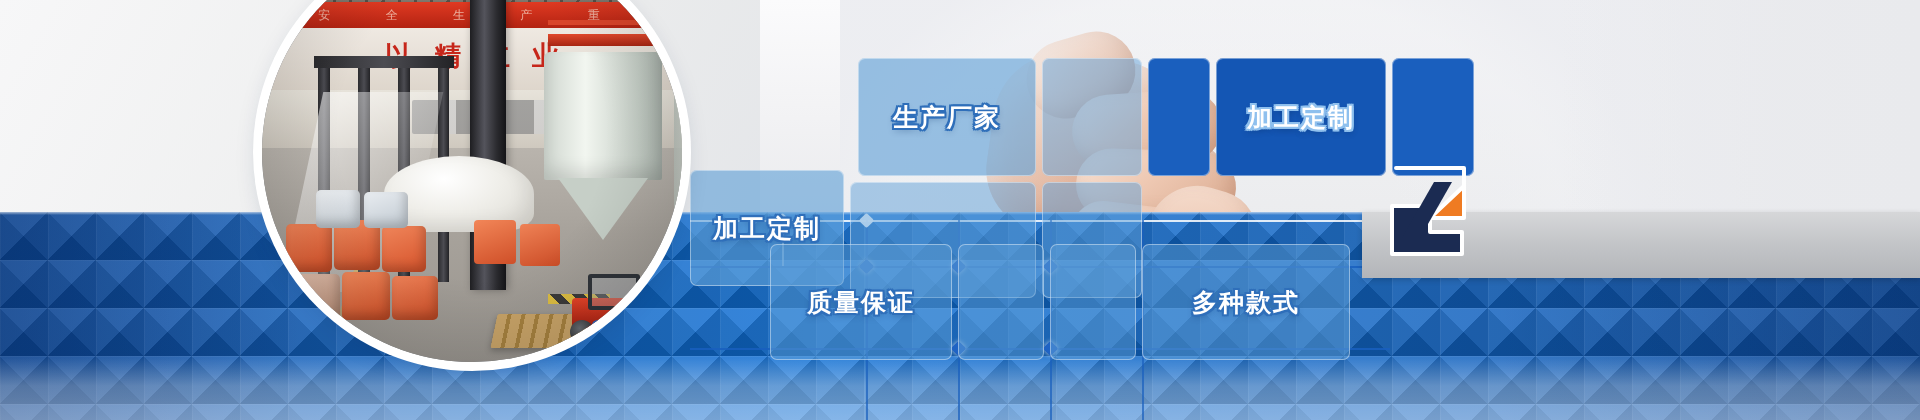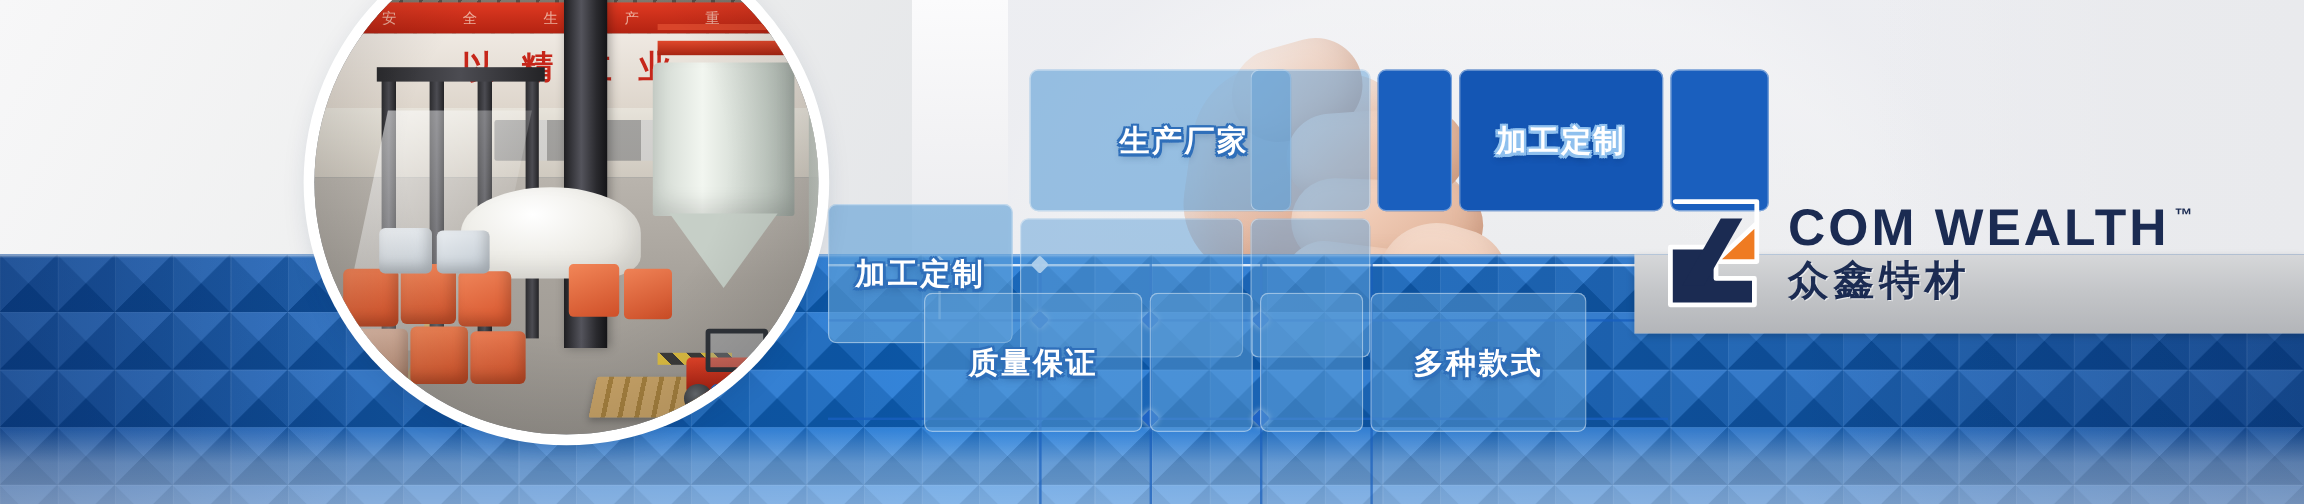--- a/index.html
+++ b/index.html
@@ -393,21 +393,21 @@
     <div class="node-w" style="left:171px;top:-5px;"></div>
     <div class="node" style="left:171px;top:41px;"></div>
     <div class="node" style="left:263px;top:41px;"></div>
     <div class="node" style="left:355px;top:41px;"></div>
     <div class="node" style="left:263px;top:123px;"></div>
     <div class="node" style="left:355px;top:123px;"></div>
   </div>
 
   <div class="tiles">
 
-    <div class="tile" style="left:168px;top:0px;width:178px;height:118px;padding-left:40px;">
+    <div class="tile" style="left:168px;top:0px;width:178px;height:118px;">
       <span class="tile-label">生产厂家</span>
     </div>
     <div class="tile dim" style="left:352px;top:0px;width:100px;height:118px;"></div>
 
     <div class="tile solid2" style="left:458px;top:0px;width:62px;height:118px;"></div>
     <div class="tile solid" style="left:526px;top:0px;width:170px;height:118px;">
       <span class="tile-label on-dark">加工定制</span>
     </div>
     <div class="tile solid2" style="left:702px;top:0px;width:82px;height:118px;"></div>
 
@@ -417,21 +417,21 @@
     <div class="tile dim" style="left:160px;top:124px;width:186px;height:116px;"></div>
     <div class="tile dim" style="left:352px;top:124px;width:100px;height:116px;"></div>
   </div>
 
   <div class="tiles" style="left:690px;top:244px;height:130px;">
     <div class="tile dim" style="left:80px;top:0px;width:182px;height:116px;">
       <span class="tile-label">质量保证</span>
     </div>
     <div class="tile dim" style="left:268px;top:0px;width:86px;height:116px;"></div>
     <div class="tile dim" style="left:360px;top:0px;width:86px;height:116px;"></div>
-    <div class="tile dim" style="left:452px;top:0px;width:180px;height:116px;">
+    <div class="tile dim" style="left:452px;top:0px;width:208px;height:116px;">
       <span class="tile-label">多种款式</span>
     </div>
   </div>
 
   <div class="photo-ring">
     <div class="photo">
       <div class="ph-roof"></div>
       <div class="ph-roof-ribs"></div>
       <div class="ph-crane"></div>
       <div class="ph-crane-txt">安 全 生 产 重</div>
@@ -495,22 +495,15 @@
 
   <div class="logo-bar"></div>
   <div class="logo-block">
     <div class="logo-mark">
       <svg viewBox="0 0 86 96" width="86" height="96" aria-hidden="true">
         <path d="M6 6 H74 L74 24 L40 56 L74 56 L74 6 Z" fill="#ef7b22" stroke="#ffffff" stroke-width="4" stroke-linejoin="round"></path>
         <path d="M2 44 H40 L40 70 L72 70 L72 92 L2 92 Z" fill="#1b2b52" stroke="#ffffff" stroke-width="4" stroke-linejoin="round"></path>
         <path d="M44 20 L62 20 L30 76 L12 76 Z" fill="#1b2b52"></path>
       </svg>
     </div>
-    <div class="logo-text">
-      <div class="logo-en-row">
-        <span class="logo-en">COM WEALTH</span>
-        <span class="logo-tm">™</span>
-      </div>
-      <span class="logo-cn">众鑫特材</span>
-    </div>
   </div>
 
 </div>
 
 </body></html>

